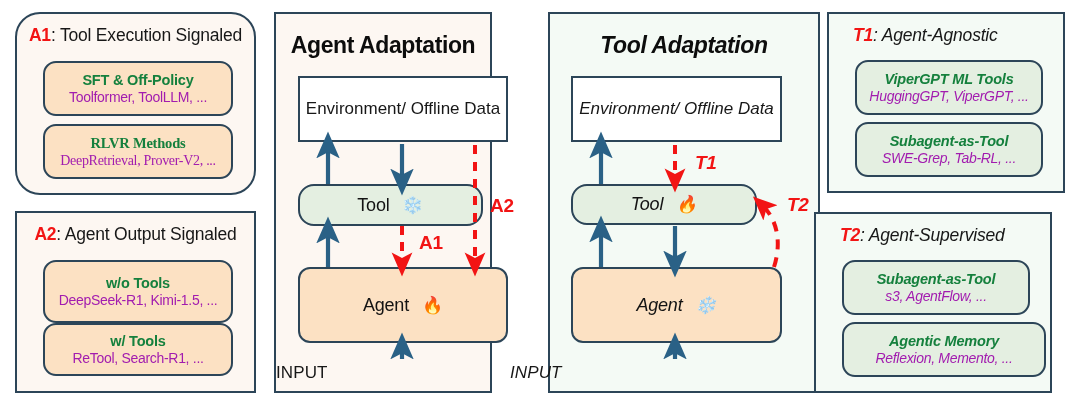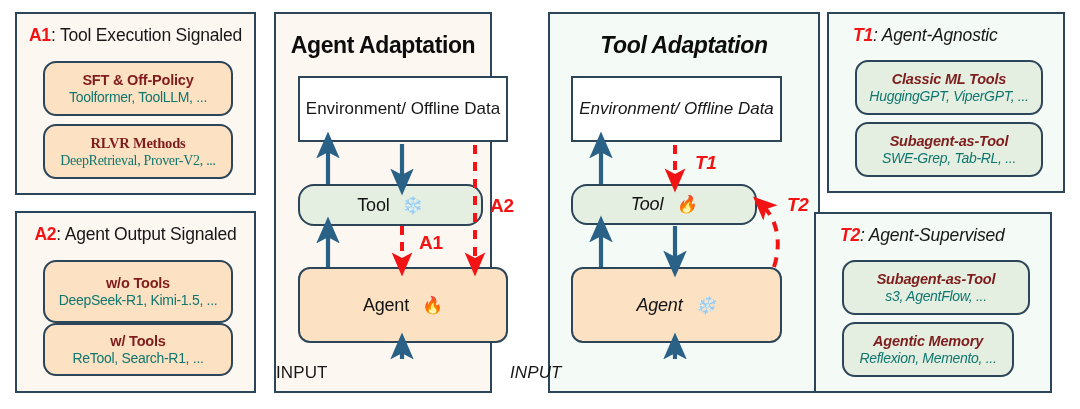--- a/index.html
+++ b/index.html
@@ -35,22 +35,22 @@
     border:2.2px solid #2c4558;
     border-radius:13px;
     box-sizing:border-box;
     text-align:center;
     display:flex;flex-direction:column;
     align-items:center;justify-content:center;
     gap:1px;
   }
   .pill.orange{background:#fce1c3;}
   .pill.green{background:#e4efe1;}
-  .pill .p-title{font-size:14.5px;font-weight:bold;color:#7f1d1d;letter-spacing:-0.2px;}
-  .pill .p-sub{font-size:14px;color:#0f766e;letter-spacing:-0.3px;}
+  .pill .p-title{font-size:14.5px;font-weight:bold;color:#15803d;letter-spacing:-0.2px;}
+  .pill .p-sub{font-size:14px;color:#a21caf;letter-spacing:-0.3px;}
 
   
   .flow-title{
     position:absolute;left:0;right:0;top:18px;
     text-align:center;font-size:23px;font-weight:bold;
     color:#0d0d0d;letter-spacing:-0.4px;
   }
   .envbox{
     position:absolute;
     background:#ffffff;
@@ -83,21 +83,21 @@
   .redlabel{
     position:absolute;color:#f21414;font-weight:bold;font-size:19px;
     letter-spacing:-0.3px;
   }
 </style>
 </head>
 <body>
 
 <div id="root">
 
-  <div class="panel cream" style="left:15px;top:12px;width:241px;height:183px;">
+  <div class="panel cream" style="left:15px;top:12px;width:241px;height:183px;border-radius:25px;">
     <div class="tax-head">
       <span class="tag">A1</span><span class="ttl">: Tool Execution Signaled</span>
     </div>
     <div class="pill orange" style="left:26px;top:47px;width:190px;height:55px;">
       <div class="p-title">SFT &amp; Off-Policy</div>
       <div class="p-sub">Toolformer, ToolLLM, ...</div>
     </div>
     <div class="pill orange" style="left:26px;top:110px;width:190px;height:55px;font-family:Liberation Serif, serif;">
       <div class="p-title">RLVR Methods</div>
       <div class="p-sub">DeepRetrieval, Prover-V2, ...</div>
@@ -216,36 +216,36 @@
     <div class="redlabel" style="left:237px;top:180px;">
       <span>T2</span>
     </div>
   </div>
 
   <div class="panel mint" style="left:827px;top:12px;width:238px;height:181px;">
     <div class="tax-head" style="text-align:left;padding-left:24px;">
       <span class="tag">T1</span><span class="ttl">: Agent-Agnostic</span>
     </div>
     <div class="pill green" style="left:26px;top:46px;width:188px;height:55px;">
-      <div class="p-title">Classic ML Tools</div>
+      <div class="p-title">ViperGPT ML Tools</div>
       <div class="p-sub">HuggingGPT, ViperGPT, ...</div>
     </div>
     <div class="pill green" style="left:26px;top:108px;width:188px;height:55px;">
       <div class="p-title">Subagent-as-Tool</div>
       <div class="p-sub">SWE-Grep, Tab-RL, ...</div>
     </div>
   </div>
 
   <div class="panel mint" style="left:814px;top:212px;width:238px;height:181px;padding-left:6px;">
     <div class="tax-head" style="text-align:left;padding-left:24px;">
       <span class="tag">T2</span><span class="ttl">: Agent-Supervised</span>
     </div>
     <div class="pill green" style="left:26px;top:46px;width:188px;height:55px;">
       <div class="p-title">Subagent-as-Tool</div>
       <div class="p-sub">s3, AgentFlow, ...</div>
     </div>
-    <div class="pill green" style="left:26px;top:108px;width:172px;height:55px;">
+    <div class="pill green" style="left:26px;top:108px;width:204px;height:55px;">
       <div class="p-title">Agentic Memory</div>
       <div class="p-sub">Reflexion, Memento, ...</div>
     </div>
   </div>
 
 </div>
 
 </body></html>

